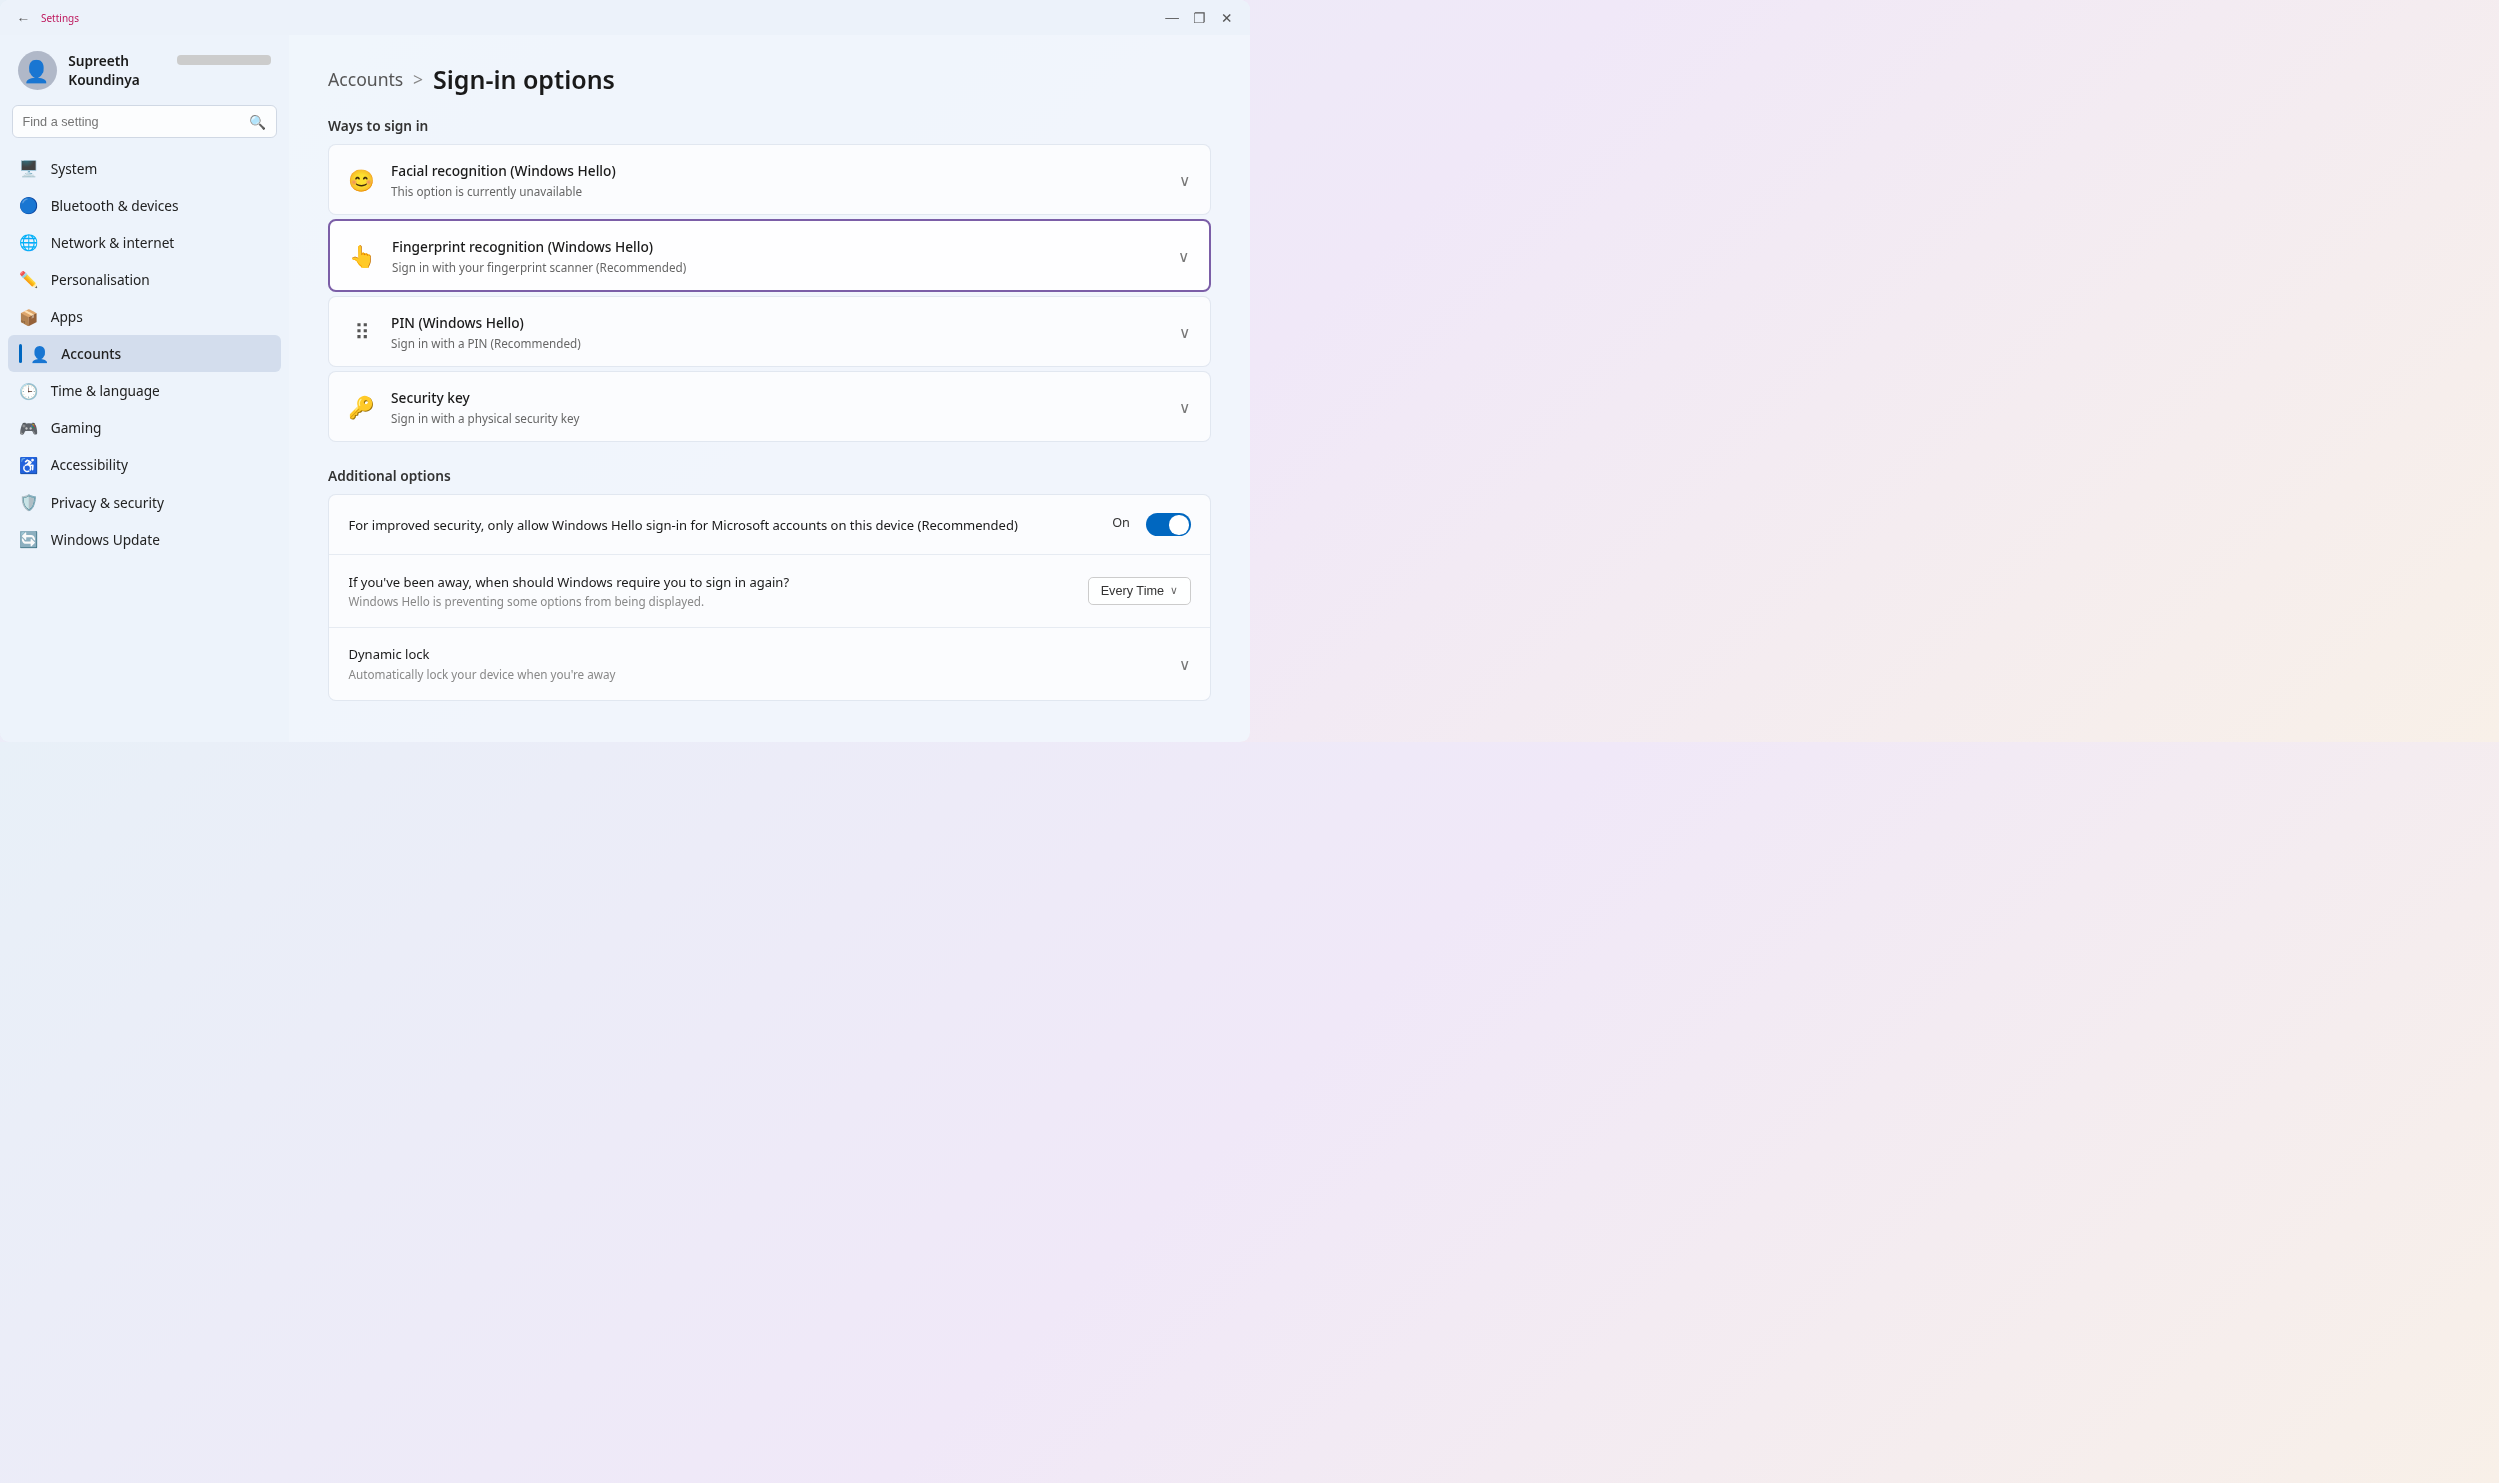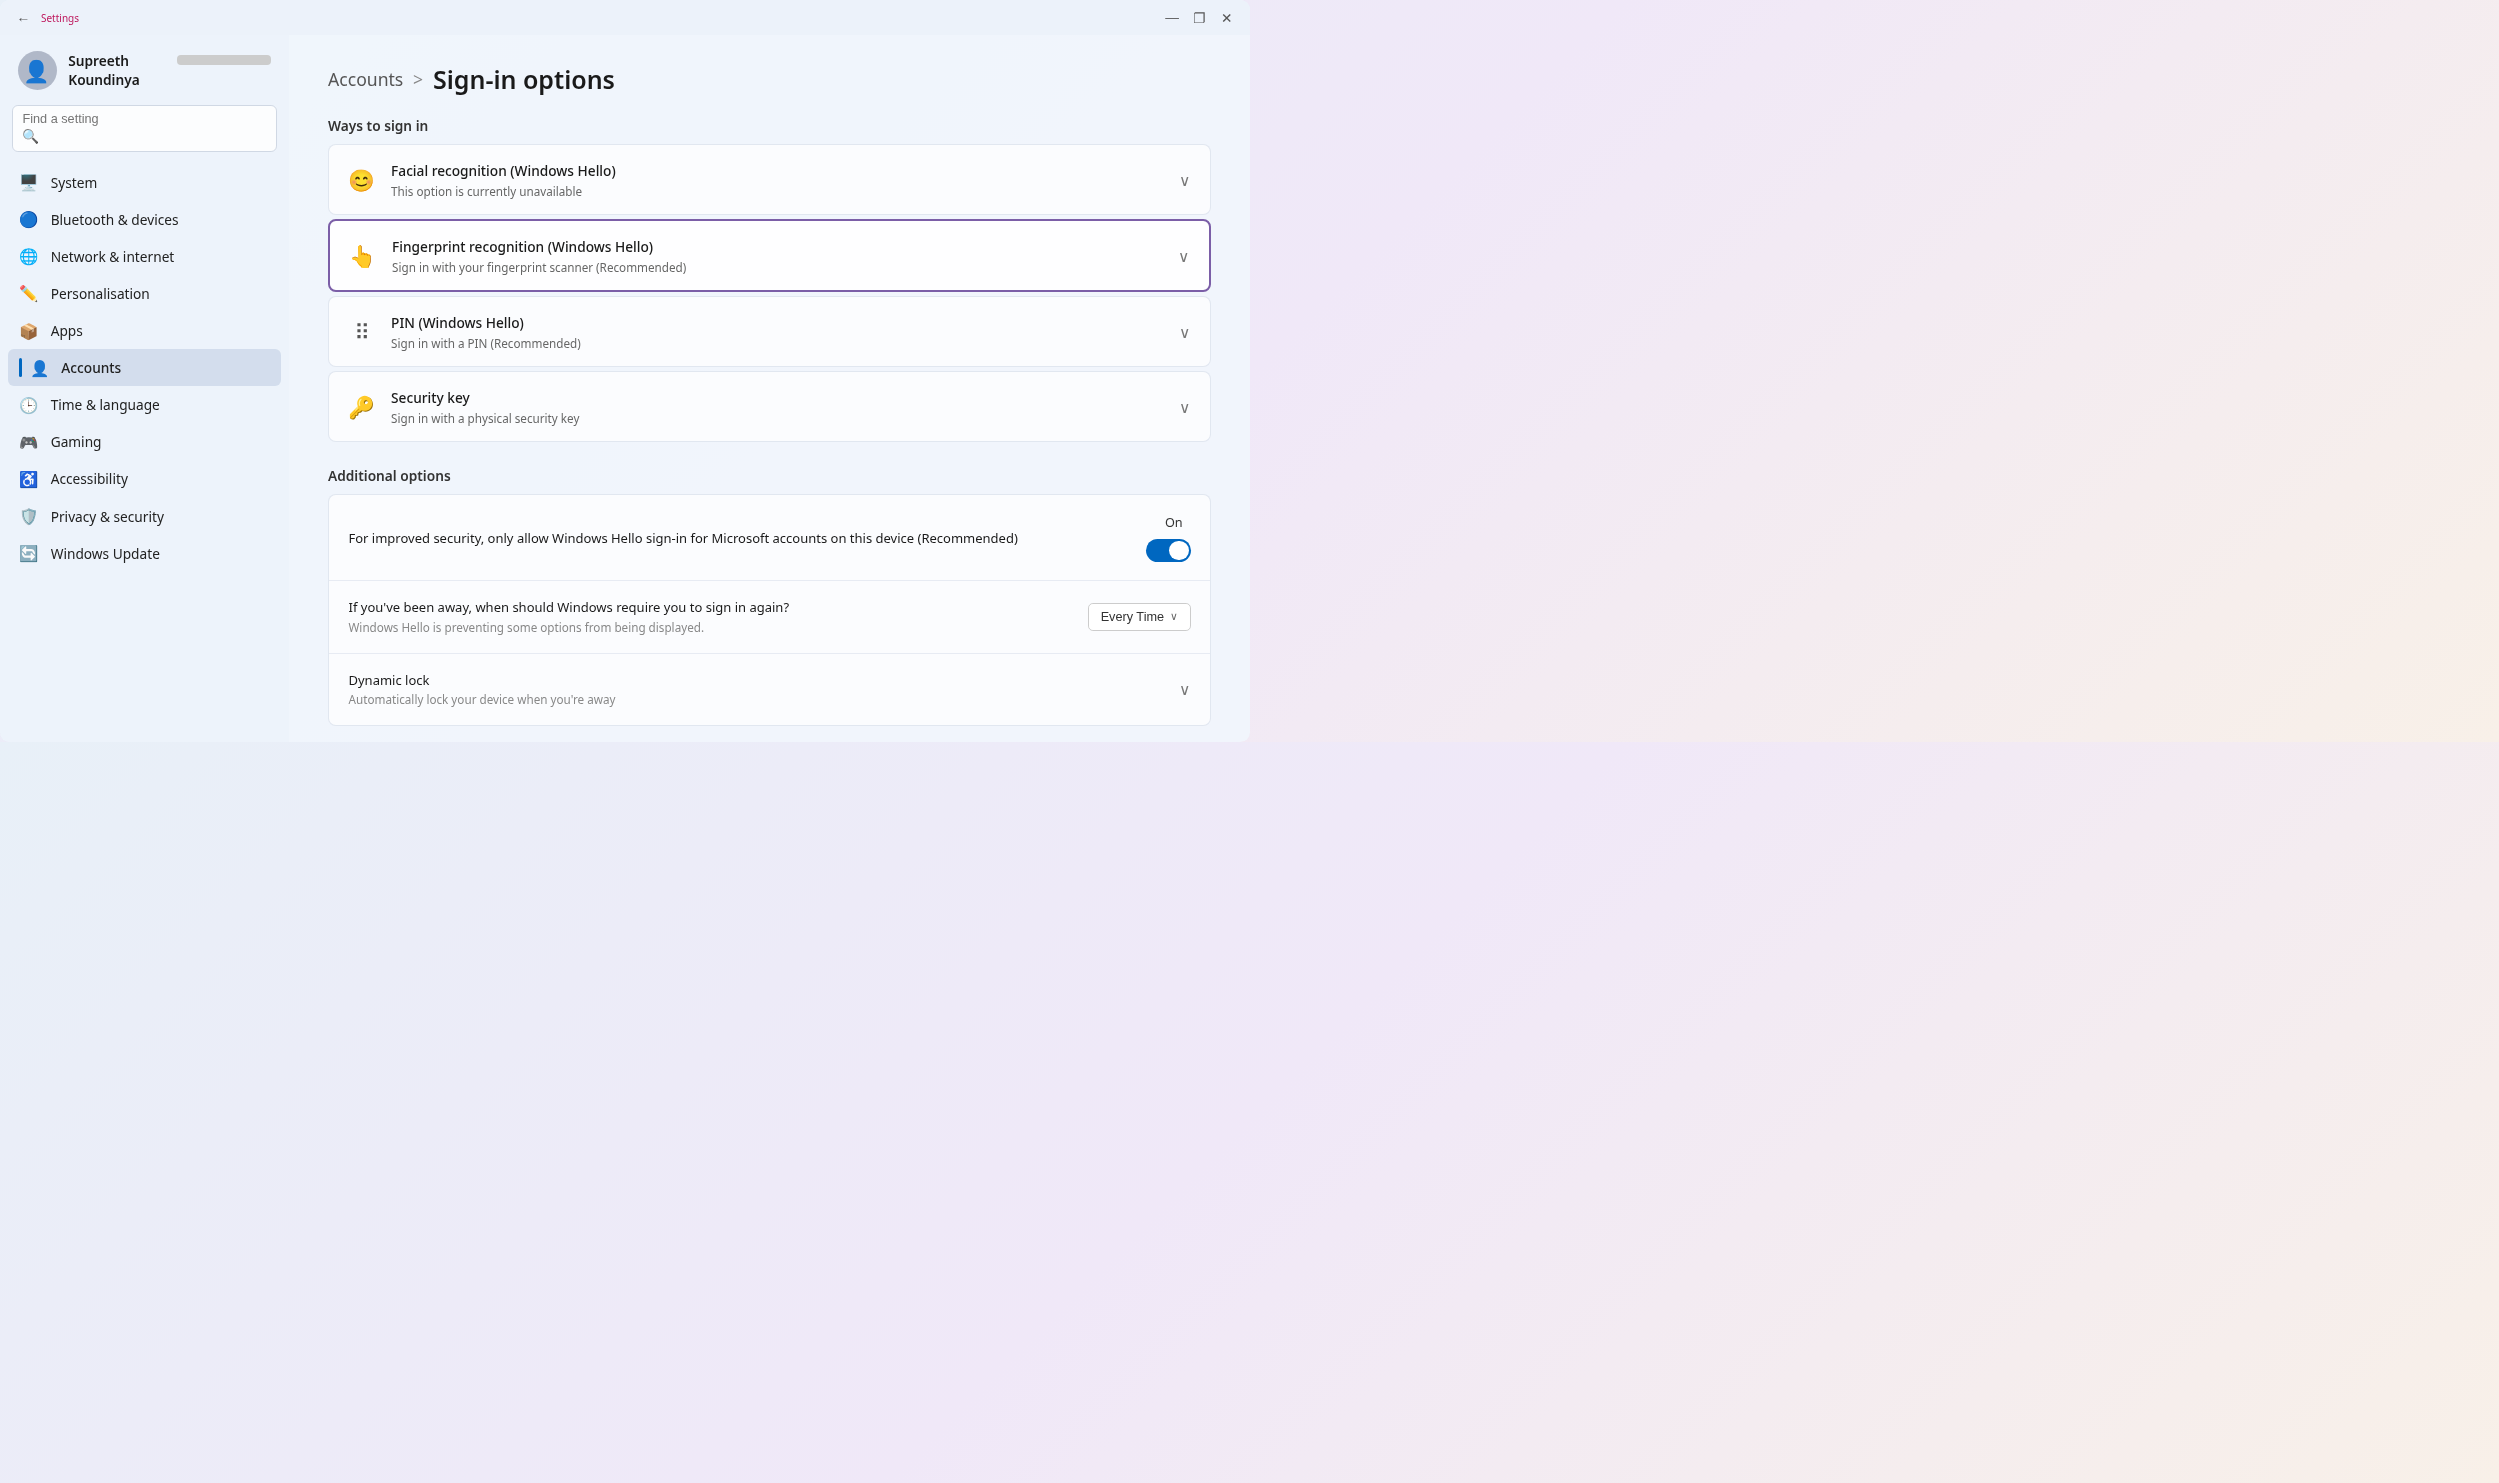--- a/index.html
+++ b/index.html
@@ -106,21 +106,20 @@
       border-radius: 3.9px;
       margin-top: 3.9px;
     }
     .search-box {
       display: flex;
       background: rgba(255,255,255,0.8);
       border: 1px solid #d0d8e4;
       border-radius: 5.9px;
       padding: 5.9px 9.8px;
       margin: 0 3.9px 11.7px 3.9px;
-      flex-direction: column;
     }
     .search-box input {
       border: none;
       background: transparent;
       font-size: 12.7px;
       color: #444;
       outline: none;
       flex: 1;
     }
     .search-icon {
@@ -280,24 +279,23 @@
       border-radius: 4.9px;
       padding: 5.9px 11.7px;
       font-size: 12.7px;
       color: #333;
       cursor: pointer;
       white-space: nowrap;
     }
     .dropdown-btn .chevron { font-size: 10.7px; color: #666; }
     .settings-row-controls {
       display: flex;
-      align-items: flex-end;
+      align-items: flex-start;
       gap: 7.8px;
       flex-shrink: 0;
-      flex-direction: column;
     }
     .settings-row-sub {
       font-size: 11.7px;
       color: #888;
       margin-top: 2px;
     }
   </style>
 </head>
 <body>
 

